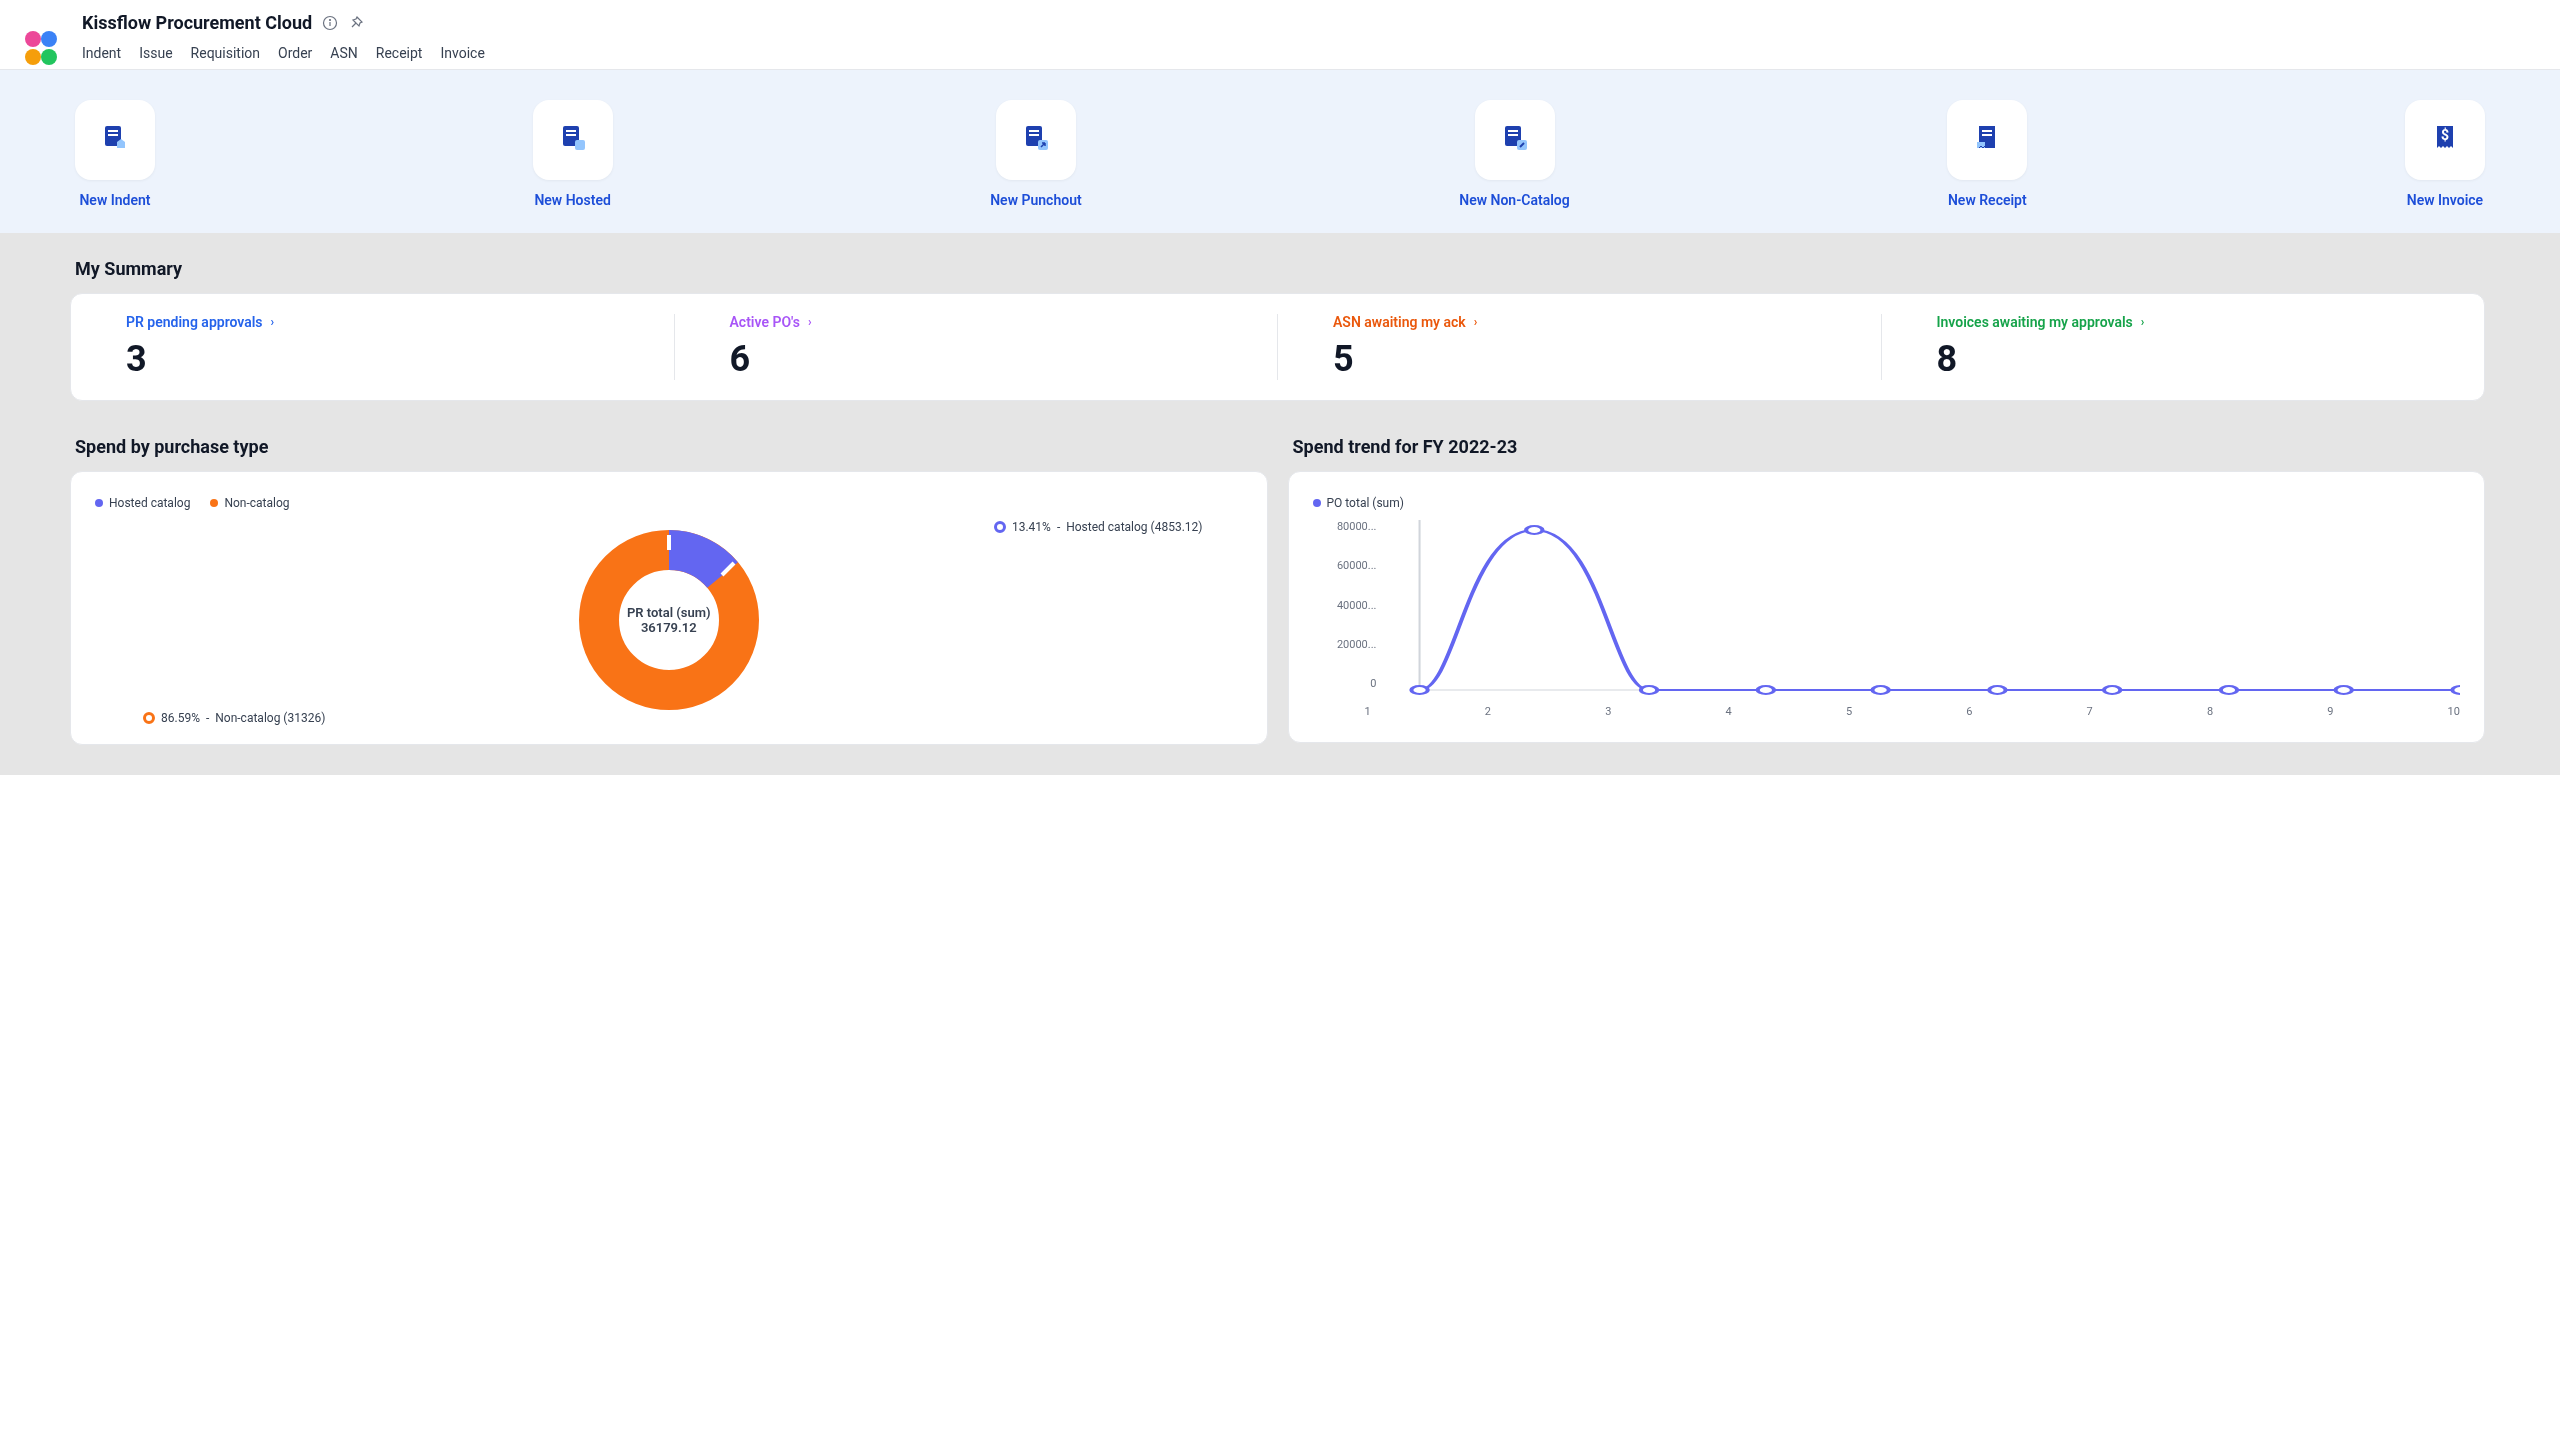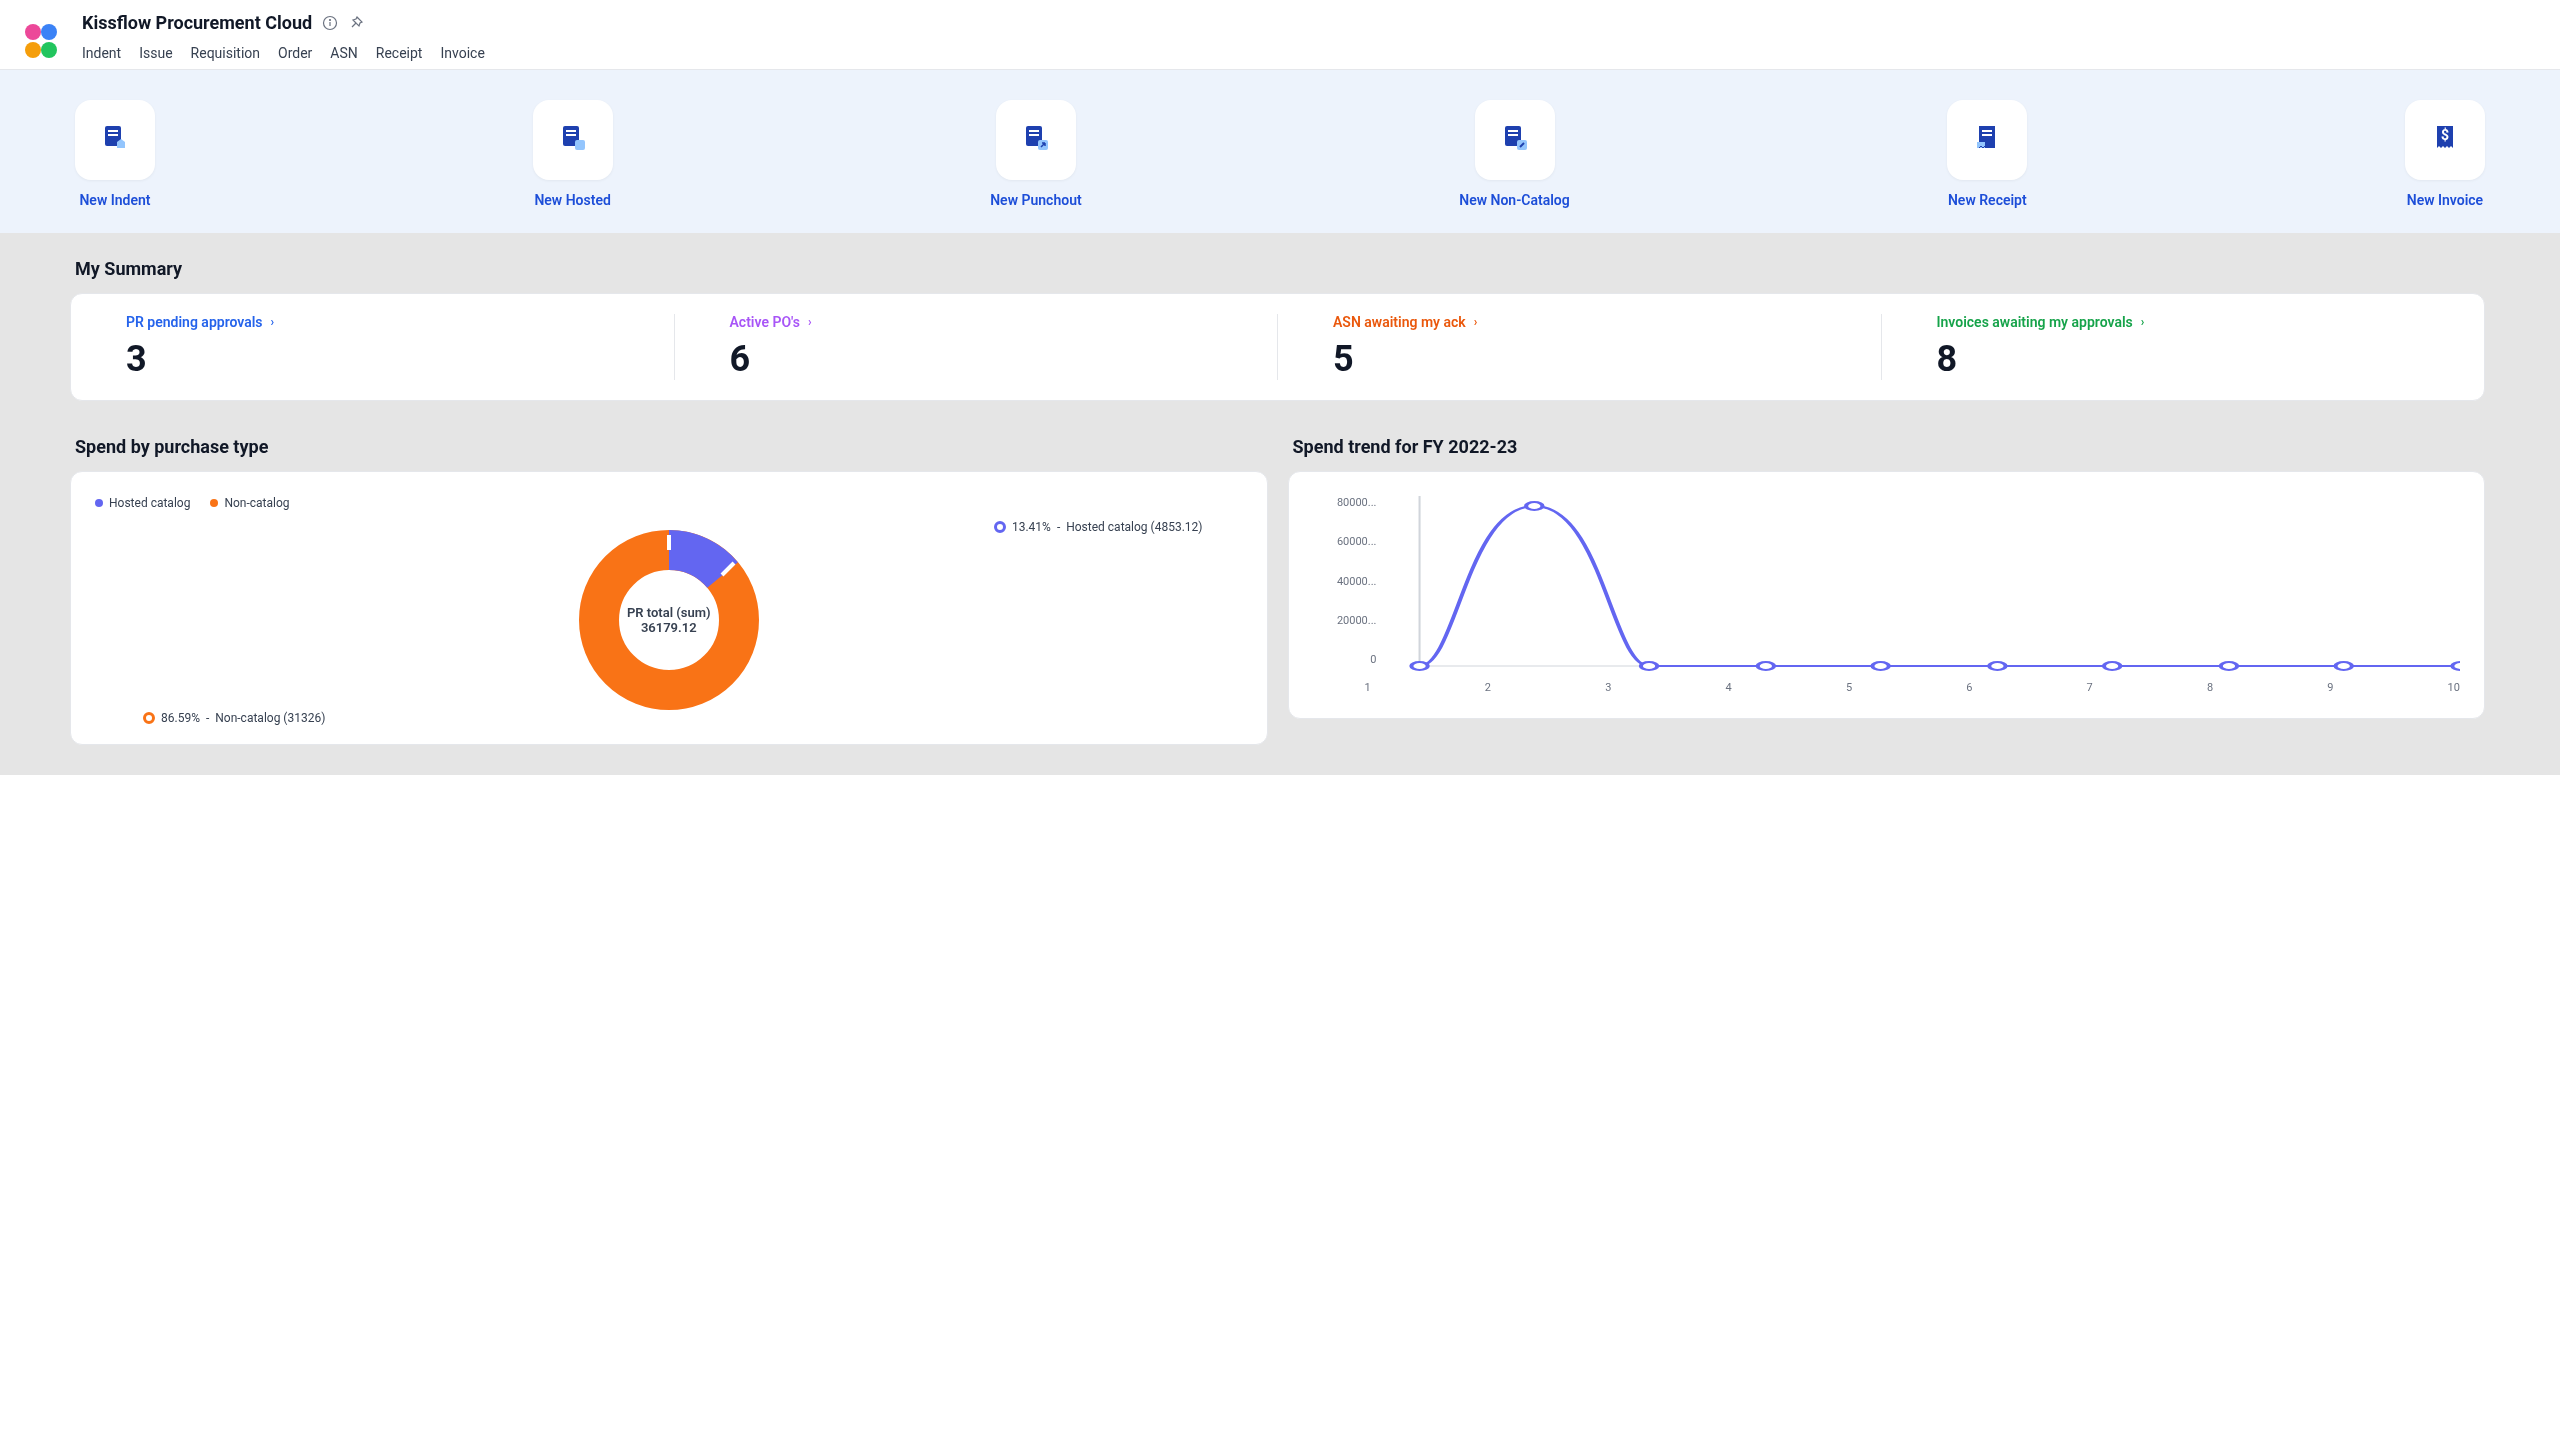--- a/index.html
+++ b/index.html
@@ -1,17 +1,17 @@
 <!DOCTYPE html>
 <html><head>
 <meta charset="utf-8">
 <style>
 * { margin: 0; padding: 0; box-sizing: border-box; }
 body { font-family: -apple-system, BlinkMacSystemFont, "Segoe UI", Roboto, Helvetica, Arial, sans-serif; background: #fff; color: #1f2937; }
-.header { display: flex; align-items: center; padding: 12px 20px 0 20px; border-bottom: 1px solid #e5e7eb; background: #fff; }
+.header { display: flex; align-items: flex-end; padding: 12px 20px 0 20px; border-bottom: 1px solid #e5e7eb; background: #fff; }
 .logo { width: 42px; height: 42px; margin-right: 20px; }
 .header-main { display: flex; flex-direction: column; }
 .title-row { display: flex; align-items: center; gap: 10px; margin-bottom: 4px; }
 .app-title { font-size: 18px; font-weight: 700; color: #111827; }
 .icon-btn { width: 16px; height: 16px; cursor: pointer; color: #6b7280; }
 .tabs { display: flex; gap: 18px; }
 .tab { font-size: 14px; color: #374151; padding: 8px 0; cursor: pointer; }
 .hero { background: #edf3fc; padding: 30px 75px 25px 75px; }
 .greeting { font-size: 20px; font-weight: 700; color: #111827; margin-bottom: 30px; }
 .quick-actions { display: flex; justify-content: space-between; }
@@ -223,20 +223,26 @@
             <span>-</span>
             <span>Non-catalog (31326)</span>
           </div>
         </div>
       </div>
     </div>
 
     <div class="chart-col">
       <div class="section-title">Spend trend for FY 2022-23</div>
       <div class="chart-card">
+        <div class="legend">
+          <div class="legend-item">
+              <span class="dot" style="background:#6366f1"></span>
+              <span>PO total (sum)</span>
+            </div>
+        </div>
         <div class="line-chart">
           <div class="y-labels">
             <span>80000...</span>
             <span>60000...</span>
             <span>40000...</span>
             <span>20000...</span>
             <span>0</span>
           </div>
           <svg width="100%" height="175" viewBox="0 0 560 175" preserveAspectRatio="none">
             <line x1="52" y1="170" x2="560" y2="170" stroke="#d1d5db"></line>

